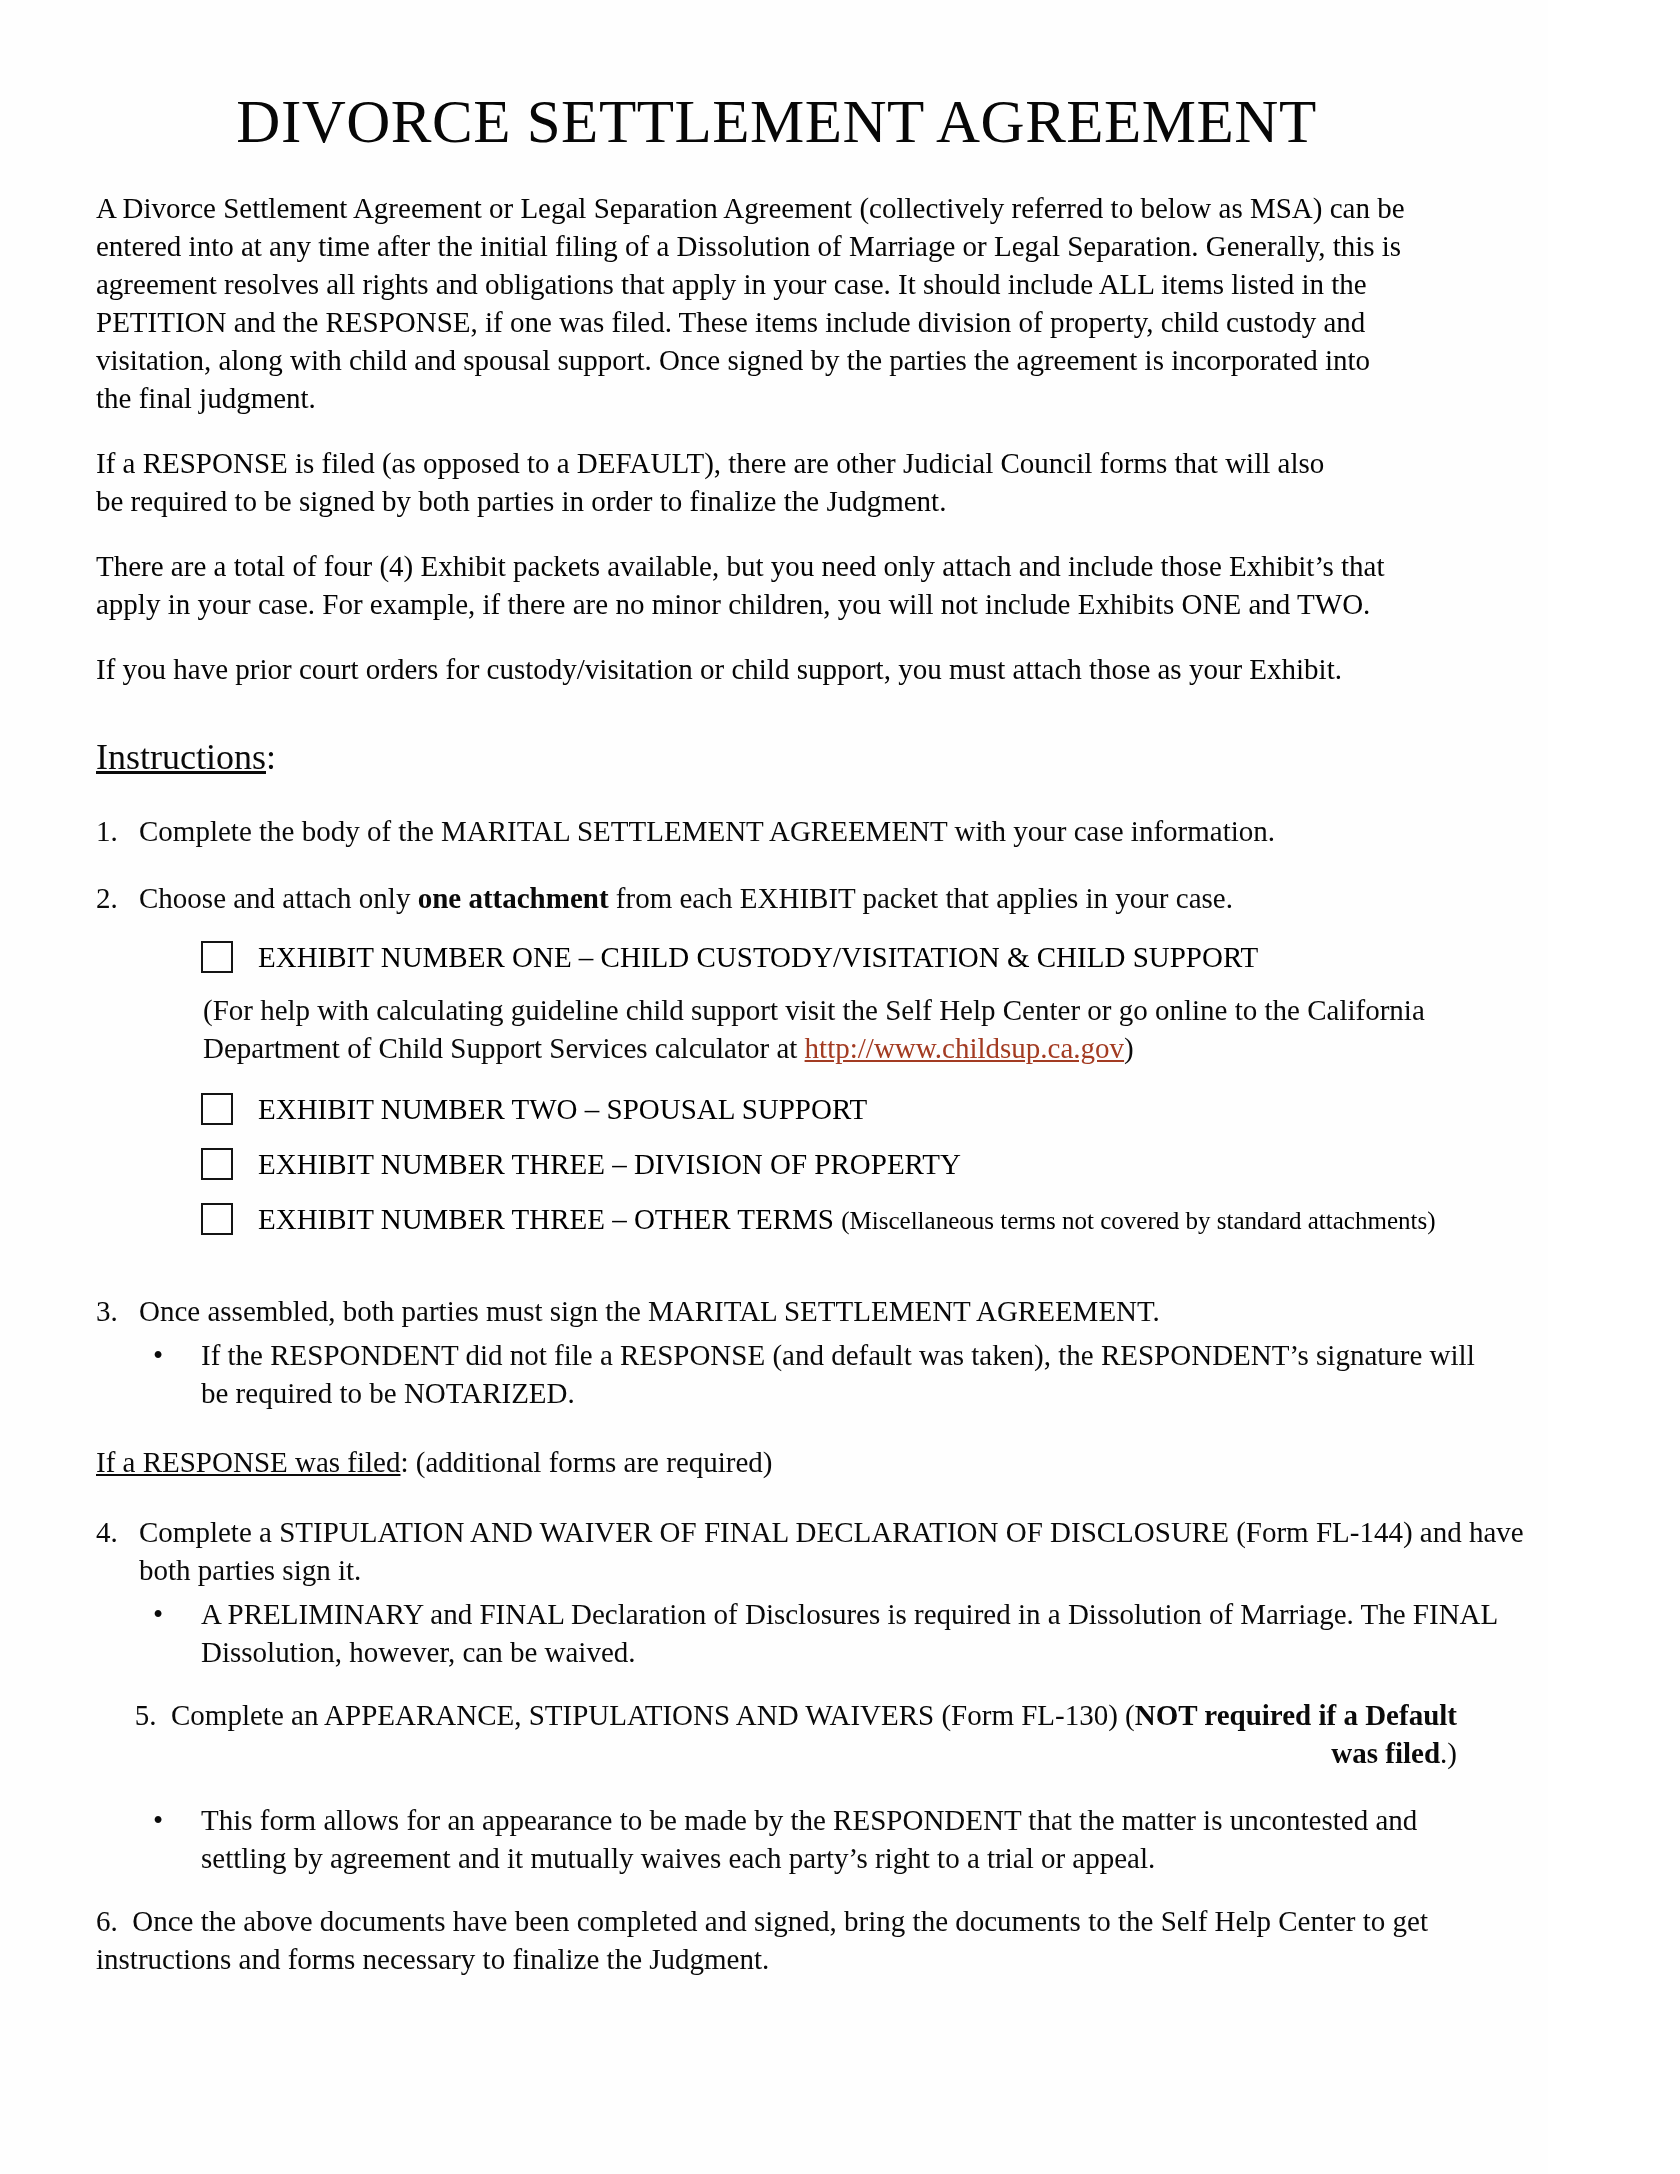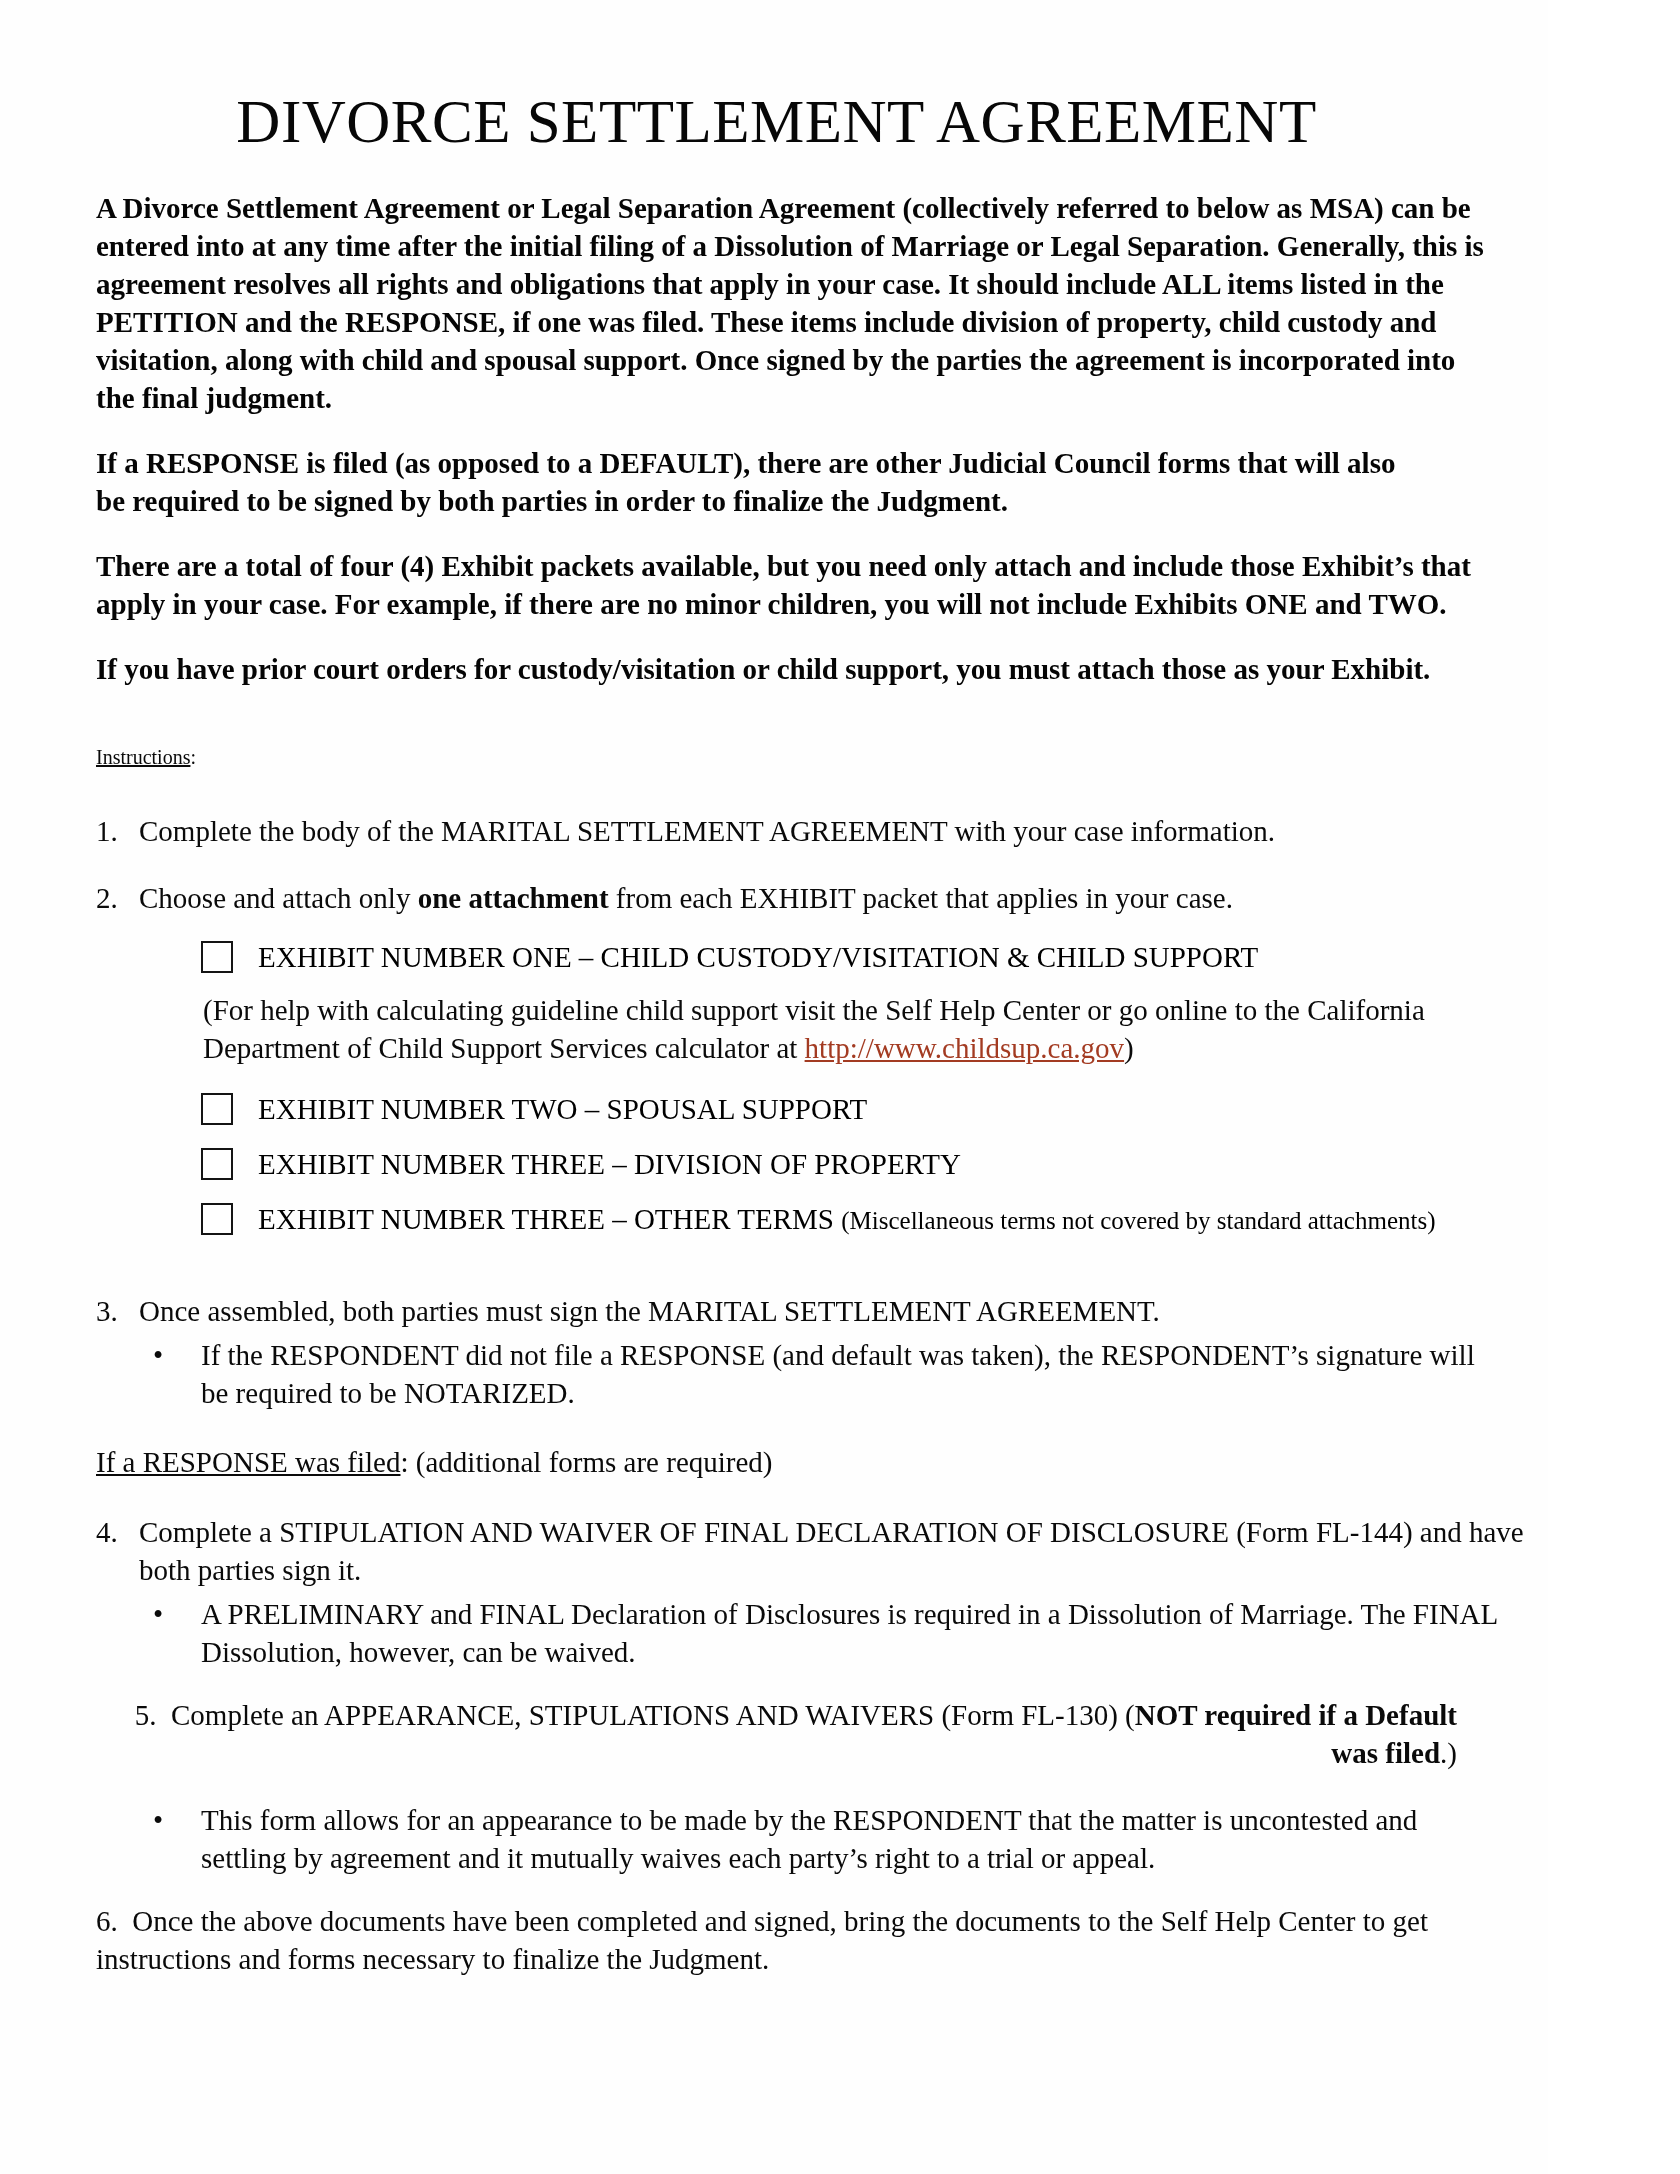--- a/index.html
+++ b/index.html
@@ -19,28 +19,28 @@
     text-align: center;
     font-size: 61px;
     font-weight: 400;
     line-height: 1.12;
     letter-spacing: 0.5px;
     color: #070707;
     font-family: "Liberation Serif", serif;
   }
   .p-intro {
     margin: 0 0 27px 0;
-    font-weight: bold;
+    font-weight: normal;
     font-size: 29px;
     line-height: 38px;
     color: #050505;
   }
   .line { white-space: pre; }
   .body-font { font-size: 29px; line-height: 38px; color: #0a0a0a; }
-  .sec-heading { margin: 50px 0 36px 0; font-size: 20px; line-height: 38px; }
+  .sec-heading { margin: 50px 0 36px 0; font-size: 36px; line-height: 38px; }
   .u-text { text-decoration: underline; }
   .num-item { display: flex; margin: 0 0 29px 0; }
   .num-col { flex: 0 0 43px; }
   .item2 { margin-bottom: 21px; }
   .item3 { margin-top: 52px; margin-bottom: 5.7px; }
   .item4 { margin-top: 32.5px; margin-bottom: 5.7px; }
   .p-plain { margin: 0; }
   .item5 { margin-top: 25px; margin-bottom: 29px; text-align: right; }
   .item6 { margin-top: 25px; margin-bottom: 0; }
   .check-row { display: flex; align-items: flex-start; margin: 0 0 17px 0; padding-left: 105px; }

